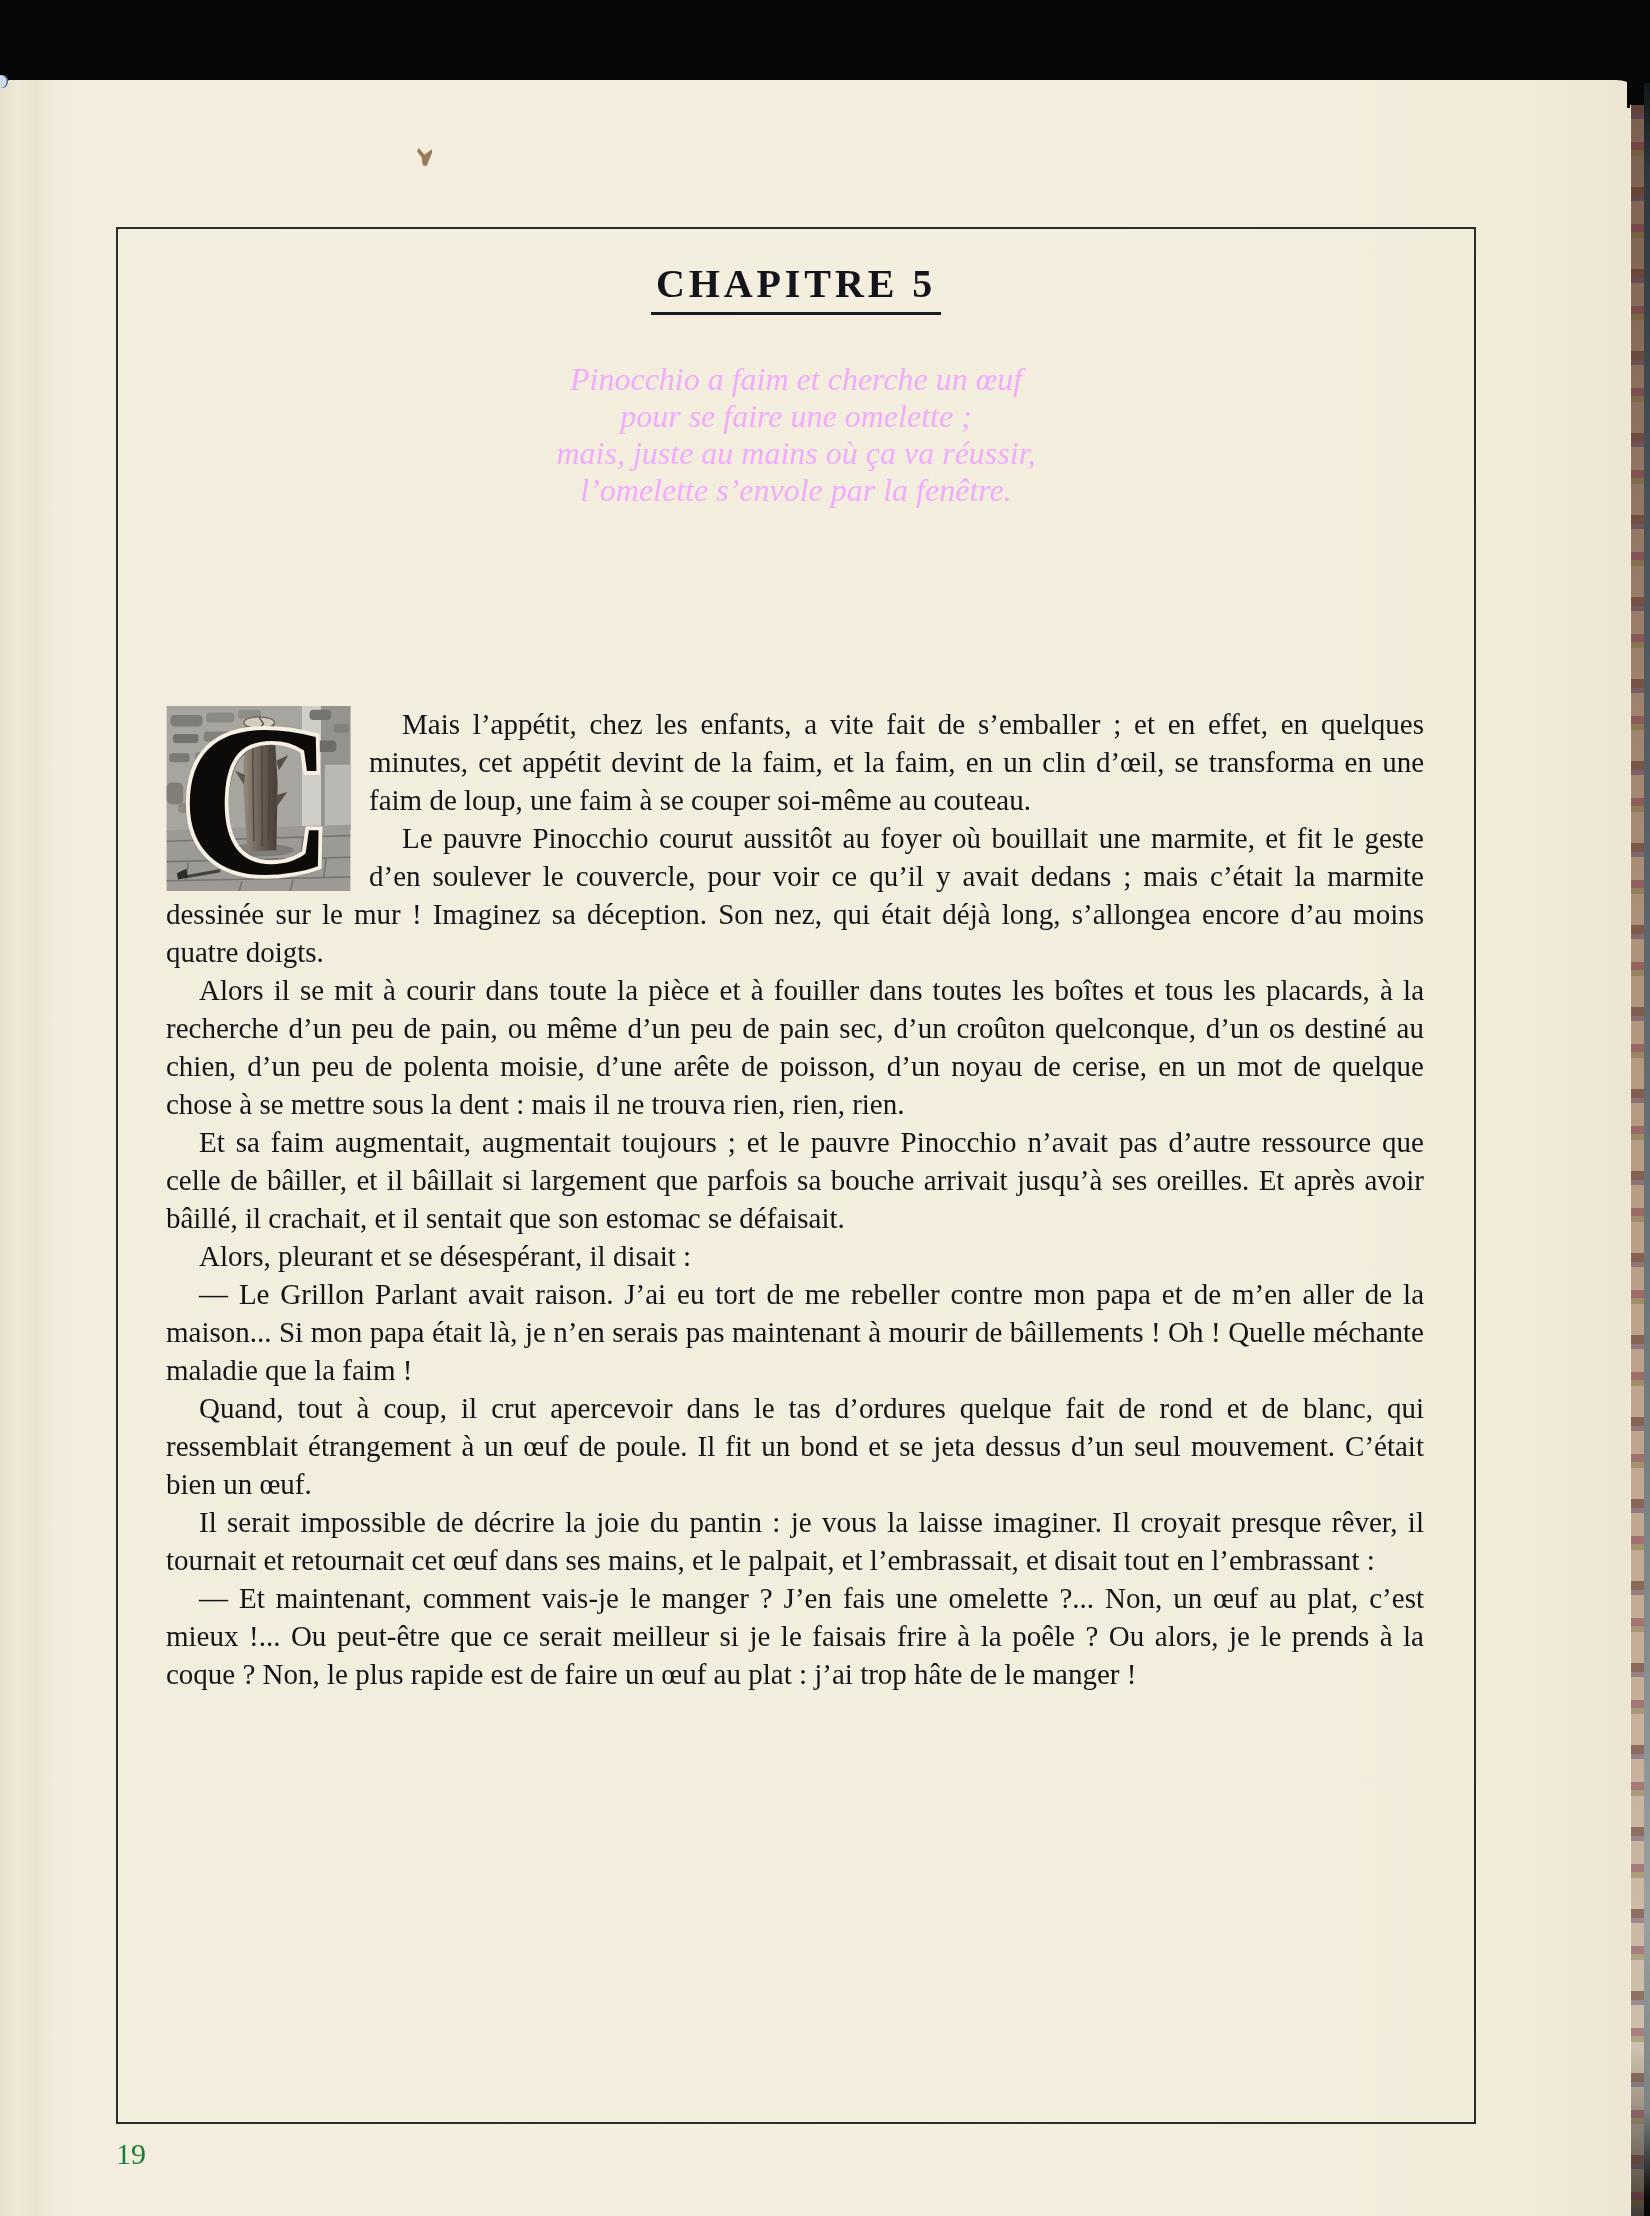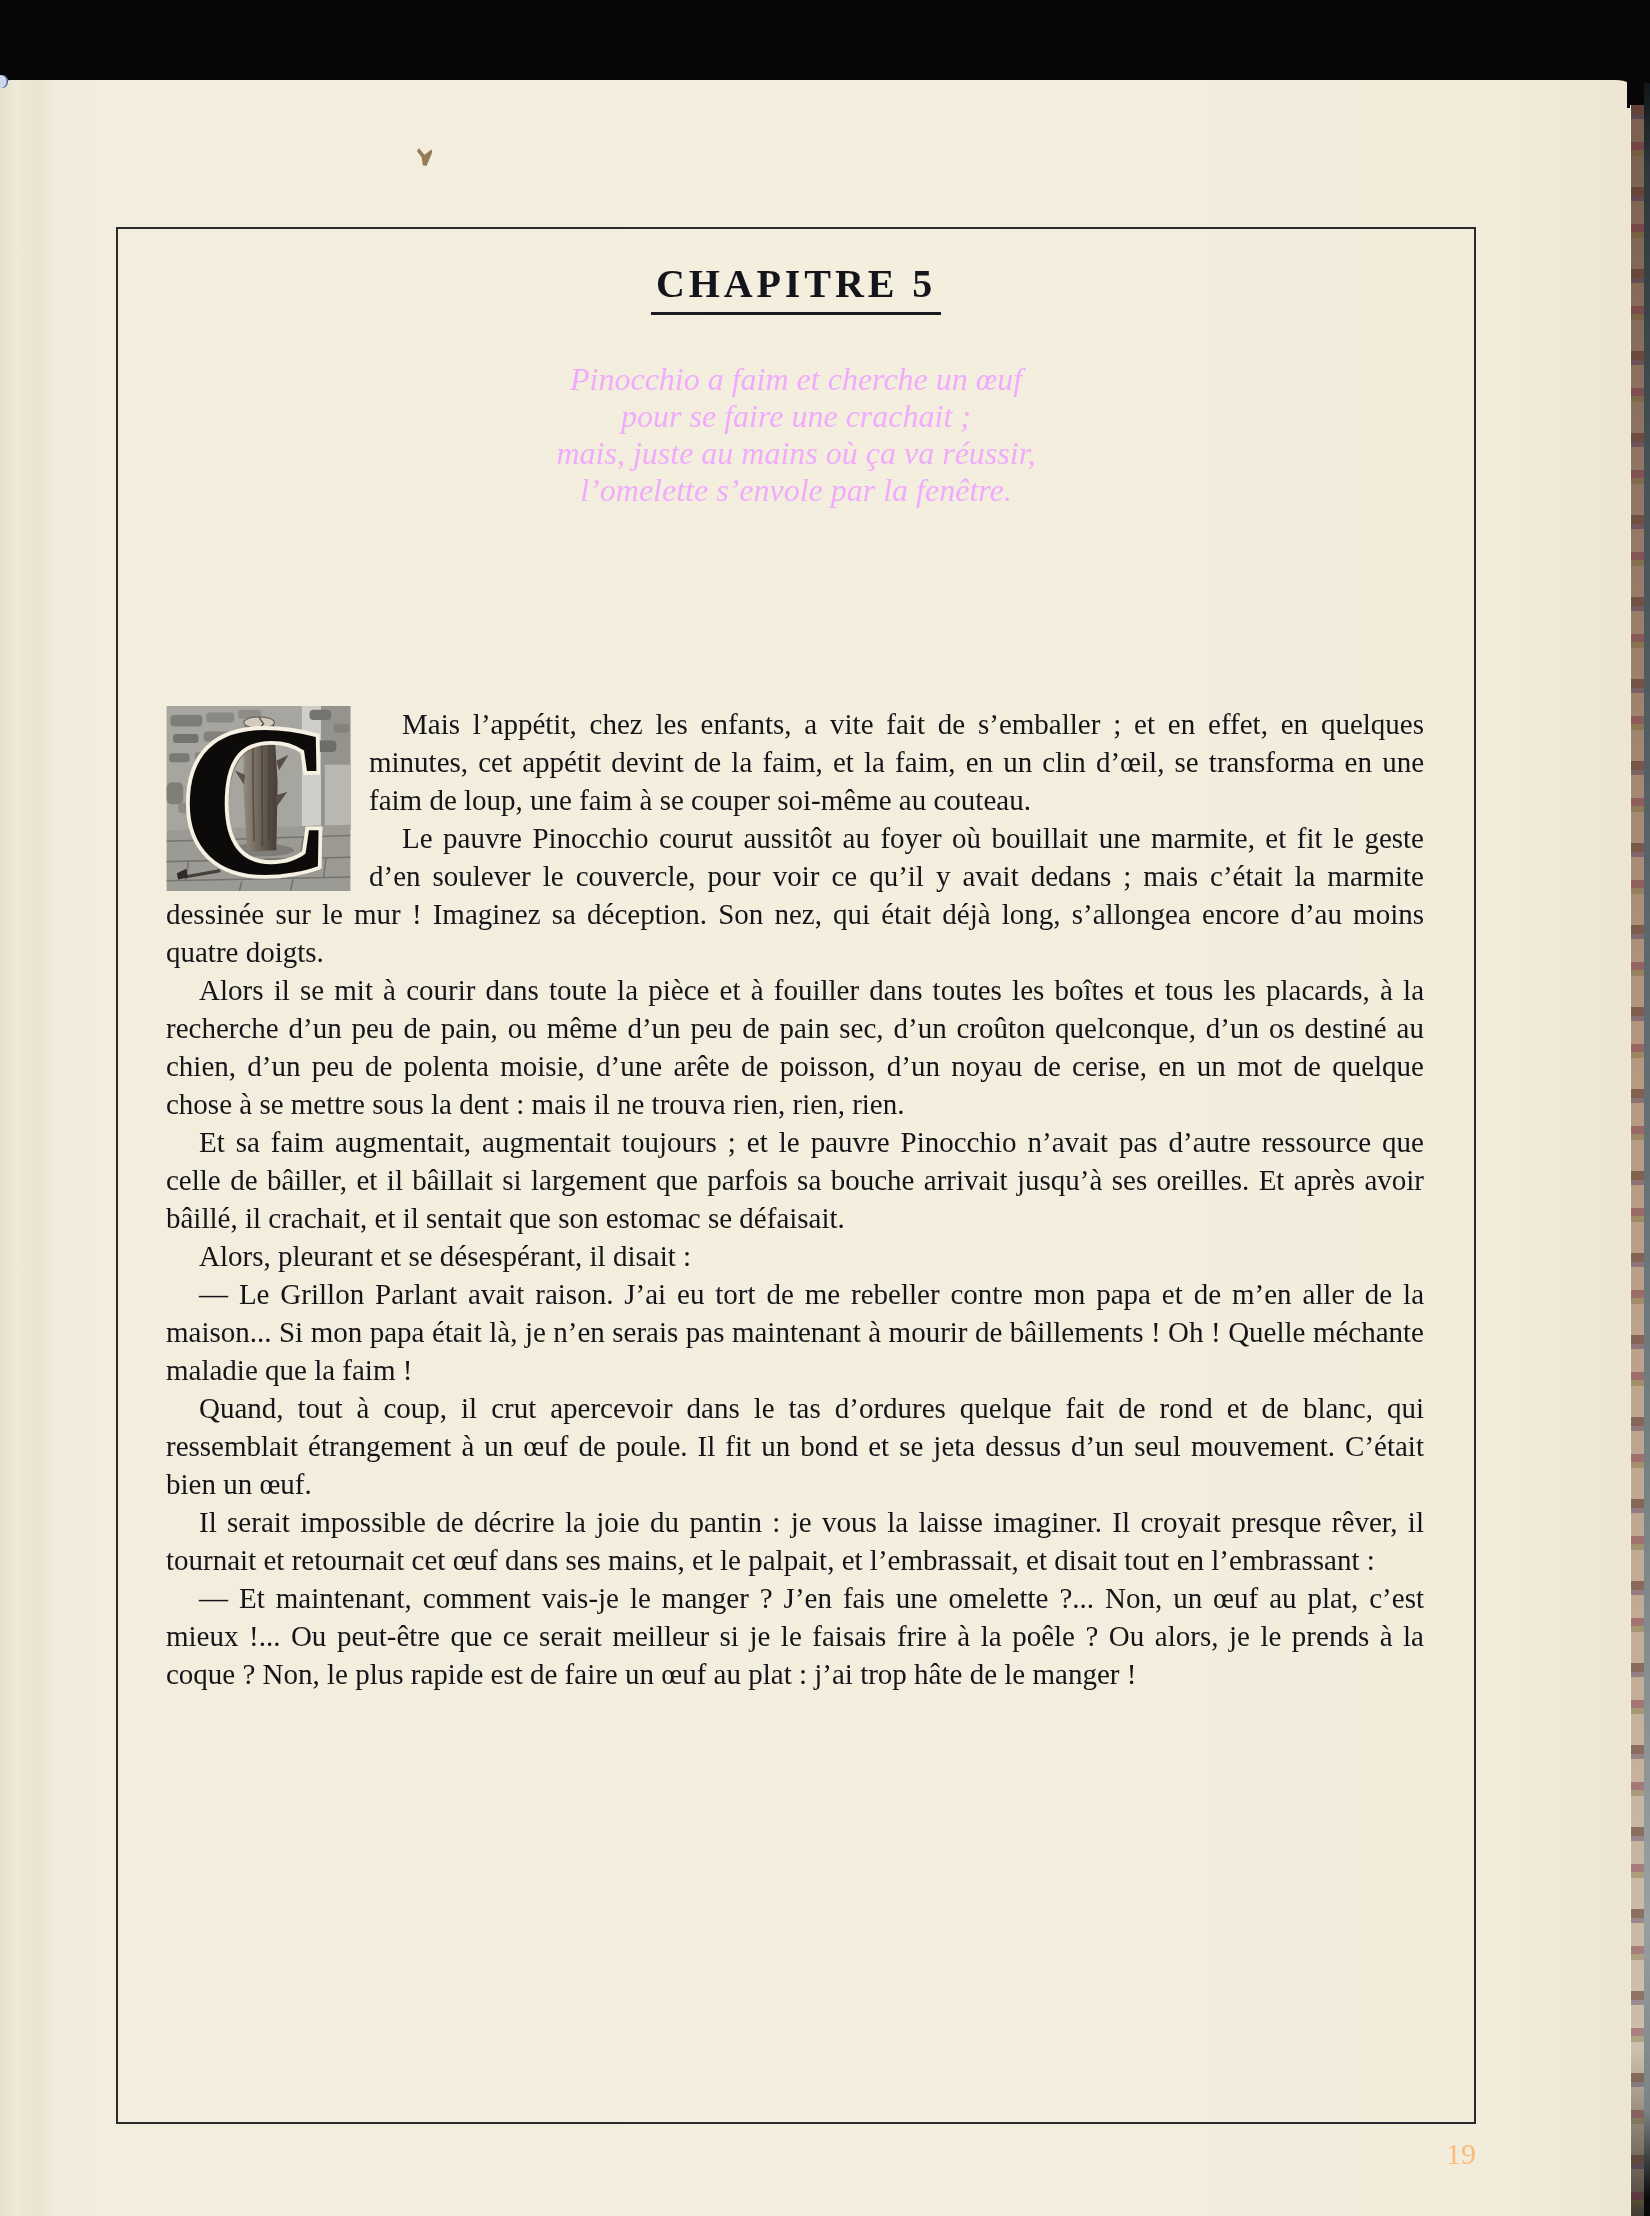--- a/index.html
+++ b/index.html
@@ -73,21 +73,21 @@
   }
   .body-text p{margin:0;text-indent:33px;}
   .body-text p.first{text-indent:0;}
   .dropcap-fig{
     float:left;width:185px;height:185px;margin:1.3px 18px 2.6px 0;
     position:relative;
   }
   .dropcap-fig svg{display:block;width:185px;height:185px;}
   .page-number{
     position:absolute;left:116px;top:2089px;width:1360px;
-    text-align:right;font-size:30px;color:#fdba74;
+    text-align:left;font-size:30px;color:#15803d;
   }
 </style>
 </head>
 <body>
 
 <div id="canvas">
 
   <div class="page-sheet"></div>
 
   <div class="edge-black-cap"></div>
@@ -98,21 +98,21 @@
   <div class="blue-speck"></div>
 
   <div class="frame">
 
     <div class="chapter-title-wrap">
       <span class="chapter-title">CHAPITRE 5</span>
     </div>
 
     <div class="subtitle">
       <div>Pinocchio a faim et cherche un œuf</div>
-      <div>pour se faire une crachait ;</div>
+      <div>pour se faire une omelette ;</div>
       <div>mais, juste au mains où ça va réussir,</div>
       <div>l’omelette s’envole par la fenêtre.</div>
     </div>
 
     <div class="body-text">
 
       <div class="dropcap-fig">
         <svg viewBox="0 0 288 290" xmlns="http://www.w3.org/2000/svg" style="font-size:45px">
 
           <rect x="0" y="0" width="288" height="194" fill="#a6a5a0"></rect>

